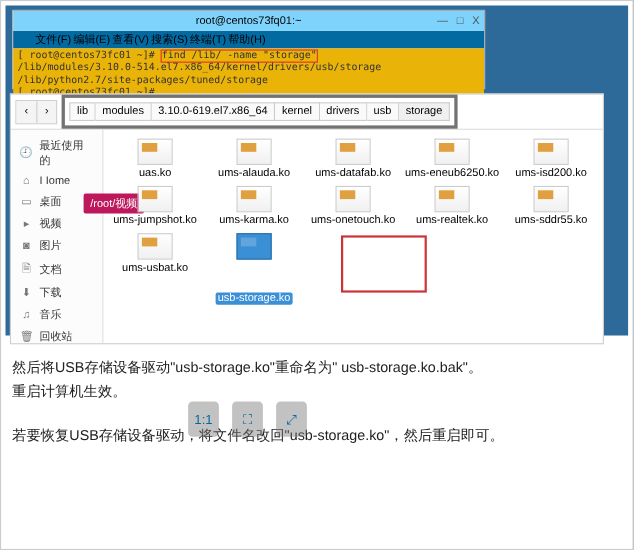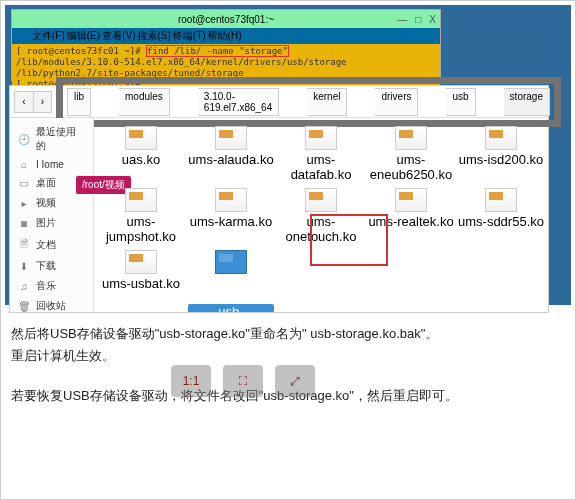--- a/index.html
+++ b/index.html
@@ -1,50 +1,50 @@
 <!DOCTYPE html>
 <html><head>
 <meta charset="utf-8">
 <style>
   * { box-sizing: border-box; margin: 0; padding: 0; }
   body { width: 576px; height: 500px; font-family: sans-serif; font-size: 11px; background: #fff; position: relative; overflow: hidden; }
   .outer { position: relative; width: 576px; height: 500px; border: 1px solid #ccc; padding: 4px; }
   .desktop-bg { position: absolute; top: 4px; left: 4px; right: 4px; height: 300px; background: #2d6a9a; z-index: 0; }
   .term-window { position: absolute; left: 10px; top: 8px; width: 430px; height: 72px; background: #f7f4ee; border: 1px solid #aaa; z-index: 2; }
-  .term-title { background: #86efac; height: 18px; display: flex; align-items: center; justify-content: center; font-size: 10px; position: relative; }
+  .term-title { background: #7dd3fc; height: 18px; display: flex; align-items: center; justify-content: center; font-size: 10px; position: relative; }
   .term-ctrls { position: absolute; right: 4px; display: flex; gap: 8px; font-size: 10px; color: #555; }
   .term-menu { background: #0369a1; height: 16px; display: flex; gap: 2px; padding: 0 20px; font-size: 10px; align-items: center; }
   .term-body { padding: 2px 4px; font-family: monospace; font-size: 9px; line-height: 11px; color: #333; background: #eab308; }
   .term-red { display: inline; border: 1px solid #d33; padding: 0; }
   .filemgr { position: absolute; left: 8px; top: 84px; width: 540px; height: 228px; background: #fff; border: 1px solid #ccc; z-index: 3; display: flex; flex-direction: column; }
   .breadcrumb-row { border-bottom: 1px solid #ddd; height: 32px; display: flex; align-items: center; padding: 0 4px; gap: 4px; }
   .bc-nav { display: flex; border: 1px solid #ccc; }
   .bc-btn { width: 18px; height: 20px; display: flex; align-items: center; justify-content: center; font-size: 10px; background: #f4f4f4; }
   .bc-btn + .bc-btn { border-left: 1px solid #ccc; }
-  .crumbs { display: flex; border: 7px solid #737373; padding: 4px; gap: 28px; }
+  .crumbs { display: flex; border: 3px solid #737373; padding: 4px; }
   .crumb { border: 1px solid #ccc; padding: 2px 6px; font-size: 10px; background: #fafafa; }
   .crumb + .crumb { border-left: none; }
   .crumb.active { background: #f0f0f0; }
   .fm-body { display: flex; flex: 1; overflow: hidden; }
   .sidebar { width: 84px; background: #fcfcfc; border-right: 1px solid #e0e0e0; padding: 4px 0; overflow: hidden; }
   .sb-item { display: flex; align-items: center; gap: 6px; padding: 3px 8px; font-size: 10px; color: #333; position: relative; }
   .sb-item .ic { width: 12px; text-align: center; color: #777; font-size: 10px; }
   .tooltip { position: absolute; left: 66px; top: 90px; background: #be185d; color: #fff; padding: 2px 6px; font-size: 10px; border-radius: 2px; white-space: nowrap; }
   .file-grid { flex: 1; padding: 8px 4px; display: grid; grid-template-columns: repeat(5, 1fr); gap: 6px 4px; align-content: start; }
-  .file-item { display: flex; flex-direction: column; align-items: center; gap: 2px; font-size: 13px; text-align: center; }
+  .file-item { display: flex; flex-direction: column; align-items: center; gap: 2px; font-size: 10px; text-align: center; }
   .file-icon { width: 32px; height: 24px; background: linear-gradient(#fff,#f0f0f0); border: 1px solid #ccc; position: relative; }
   .file-icon::before { content:""; position:absolute; top:3px; left:3px; width:14px; height:8px; background: #e0a040; }
   .file-item.selected { }
   .file-item.selected .file-icon { background: #3b8fd4; border-color:#2a6fa8; }
   .file-item.selected .file-icon::before { background:#fff3; }
   .file-item.selected .label { background: #3b8fd4; color: #fff; padding: 0 2px; border-radius:2px;margin-top:28px; }
   .sel-box { position: absolute; border: 2px solid #c33; pointer-events: none; }
   .instr { position: absolute; left: 10px; top: 322px; width: 540px; font-size: 13px; line-height: 22px; color: #222; z-index: 4; }
   .toolbar-overlay { position: absolute; left: 170px; top: 364px; display: flex; gap: 12px; z-index: 5; }
-  .tb-btn { width: 40px; height: 32px; background: rgba(120,120,120,0.45); border-radius: 4px; display:flex; align-items:center; justify-content:center; color:#7f1d1d; font-size:12px; }
+  .tb-btn { width: 28px; height: 32px; background: rgba(120,120,120,0.45); border-radius: 4px; display:flex; align-items:center; justify-content:center; color:#0369a1; font-size:12px; }
 </style>
 </head>
 <body>
 
 <div class="outer">
   <div class="desktop-bg"></div>
 
   <div class="term-window">
     <div class="term-title">
       <span>root@centos73fq01:~</span>

